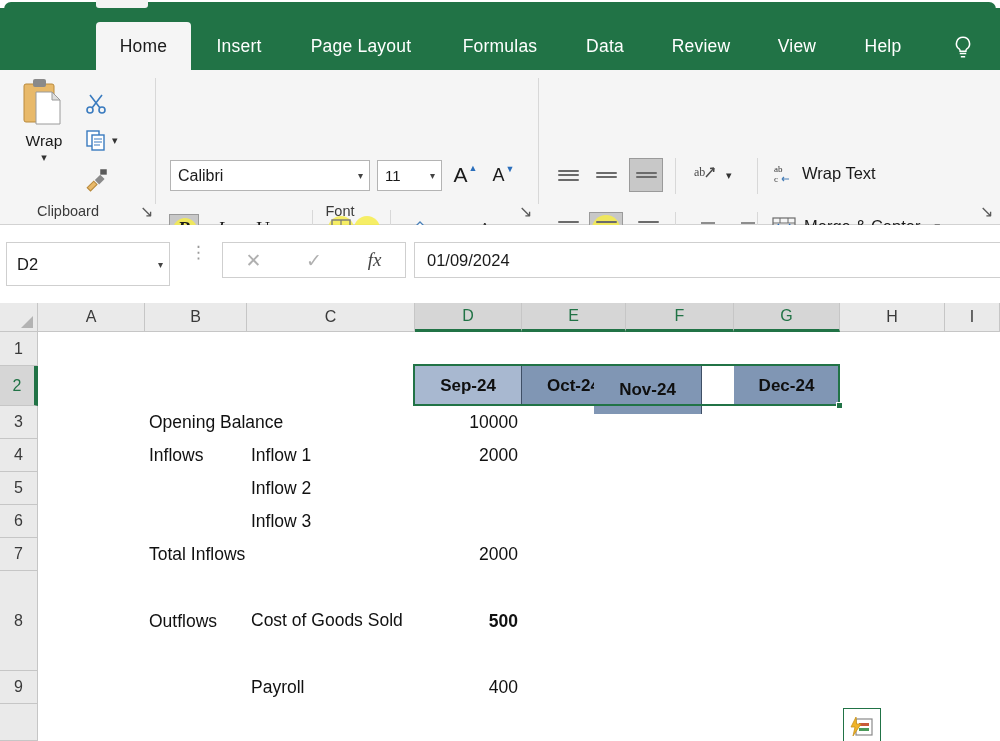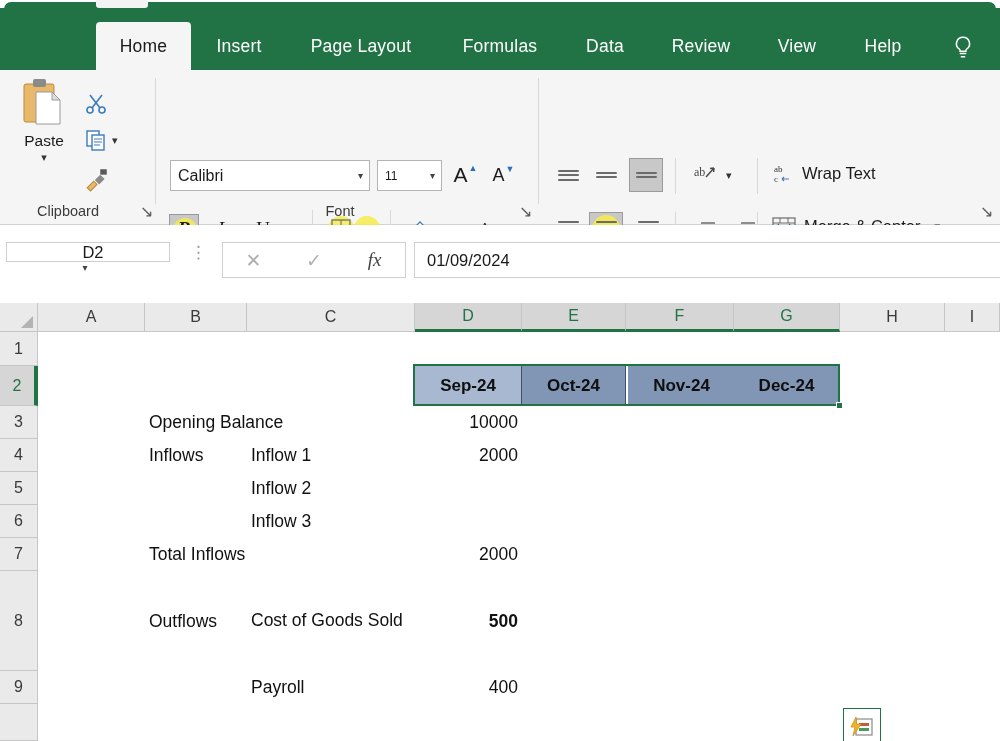--- a/index.html
+++ b/index.html
@@ -77,21 +77,21 @@
     position: absolute; left: 170px; top: 90px; width: 200px; height: 31px;
     background: #ffffff; border: 1px solid #b4b4b4;
     display: flex; align-items: center; cursor: pointer;
   }
   .font-name-box .val { font-size: 16px; color: #1a1a1a; padding-left: 7px; flex: 1; }
   .font-size-box {
     position: absolute; left: 377px; top: 90px; width: 65px; height: 31px;
     background: #ffffff; border: 1px solid #b4b4b4;
     display: flex; align-items: center; cursor: pointer;
   }
-  .font-size-box .val { font-size: 12px; color: #1a1a1a; padding-left: 7px; flex: 1; }
+  .font-size-box .val { font-size: 15px; color: #1a1a1a; padding-left: 7px; flex: 1; }
   .caret { font-size: 10px; color: #444; padding-right: 6px; }
 
   .ftbtn {
     position: absolute; width: 30px; height: 30px;
     display: flex; align-items: center; justify-content: center; cursor: pointer;
     font-size: 19px; color: #1a1a1a;
   }
   .ftbtn.pressed { background: #c8c8c8; border: 1px solid #9a9a9a; }
   .hl-circle {
     position: absolute; border-radius: 50%;
@@ -111,23 +111,23 @@
     position: absolute; display: flex; align-items: center; cursor: pointer;
     font-size: 16.5px; color: #1a1a1a; gap: 8px;
   }
 
   
   .fbar {
     position: absolute; left: 0; top: 225px; width: 1000px; height: 78px;
     background: #ffffff;
   }
   .namebox {
-    position: absolute; left: 6px; top: 17px; width: 164px; height: 20px;
+    position: absolute; left: 6px; top: 17px; width: 164px; height: 44px;
     border: 1px solid #cfcfcf; background: #fff;
-    display: flex; align-items: center; cursor: pointer; flex-direction: column;
+    display: flex; align-items: center; cursor: pointer;
   }
   .namebox .val { font-size: 16.5px; color: #1a1a1a; padding-left: 10px; flex: 1; }
   .fb-dots {
     position: absolute; left: 190px; top: 25px; font-size: 17px; color: #9a9a9a;
     line-height: 6px; cursor: pointer; letter-spacing: 0;
   }
   .fb-btns {
     position: absolute; left: 222px; top: 17px; width: 184px; height: 36px;
     border: 1px solid #cfcfcf; background: #fff; display: flex;
   }
@@ -221,21 +221,21 @@
 
   <div class="ribbon">
 
     <div class="paste-btn">
       <svg width="52" height="54" viewBox="0 0 52 54">
         <rect x="6" y="8" width="30" height="38" rx="2" fill="#e8b96a" stroke="#b98a3c"></rect>
         <rect x="15" y="3" width="13" height="8" rx="2" fill="#8a8a8a"></rect>
         <path d="M18 16 h16 l8 8 v24 h-24 z" fill="#ffffff" stroke="#9a9a9a"></path>
         <path d="M34 16 v8 h8 z" fill="#dedede" stroke="#9a9a9a"></path>
       </svg>
-      <span class="paste-label">Paste</span>
+      <span class="paste-label">Wrap</span>
       <span style="font-size:11px;color:#333;margin-top:1px;">▾</span>
     </div>
     <div class="mini-btn" style="left:84px; top:22px;">
       <svg width="24" height="24" viewBox="0 0 24 24" fill="none" stroke="#3a7bbf" stroke-width="1.6">
         <circle cx="6" cy="18" r="3"></circle>
           <circle cx="18" cy="18" r="3"></circle>
         <path d="M8 16 L18 3 M16 16 L6 3"></path>
       </svg>
     </div>
     <div class="mini-btn" style="left:84px; top:58px;">
@@ -447,21 +447,21 @@
         <div class="rowhead" style="top: 169px; height: 33px;">5</div>
         <div class="rowhead" style="top: 202px; height: 33px;">6</div>
         <div class="rowhead" style="top: 235px; height: 33px;">7</div>
         <div class="rowhead" style="top: 268px; height: 100px;">8</div>
         <div class="rowhead" style="top: 368px; height: 33px;">9</div>
         <div class="rowhead" style="top: 401px; height: 37px;"></div>
       </div>
     <div id="cells">
         <div class="cell hdr active" style="left: 415px; width: 107px; top: 63px; height: 40px;">Sep-24</div>
         <div class="cell hdr" style="left: 522px; width: 104px; top: 63px; height: 40px;">Oct-24</div>
-        <div class="cell hdr" style="left: 628px; width: 108px; top: 63px; height: 40px;">Nov-24</div>
+        <div class="cell hdr" style="left: 594px; width: 108px; top: 63px; height: 48px;">Nov-24</div>
         <div class="cell hdr" style="left: 734px; width: 106px; top: 63px; height: 40px;">Dec-24</div>
         <div class="cell" style="left: 145px; top: 103px; height: 33px;">Opening Balance</div>
         <div class="cell" style="left: 145px; top: 136px; height: 33px;">Inflows</div>
         <div class="cell" style="left: 247px; top: 136px; height: 33px;">Inflow 1</div>
         <div class="cell" style="left: 247px; top: 169px; height: 33px;">Inflow 2</div>
         <div class="cell" style="left: 247px; top: 202px; height: 33px;">Inflow 3</div>
         <div class="cell" style="left: 145px; top: 235px; height: 33px;">Total Inflows</div>
         <div class="cell" style="left: 145px; top: 268px; height: 100px;">Outflows</div>
         <div class="cell" style="left: 247px; top: 268px; height: 100px; width: 168px; white-space: normal; line-height: 1.25;">Cost of Goods Sold</div>
         <div class="cell" style="left: 247px; top: 368px; height: 33px;">Payroll</div>

